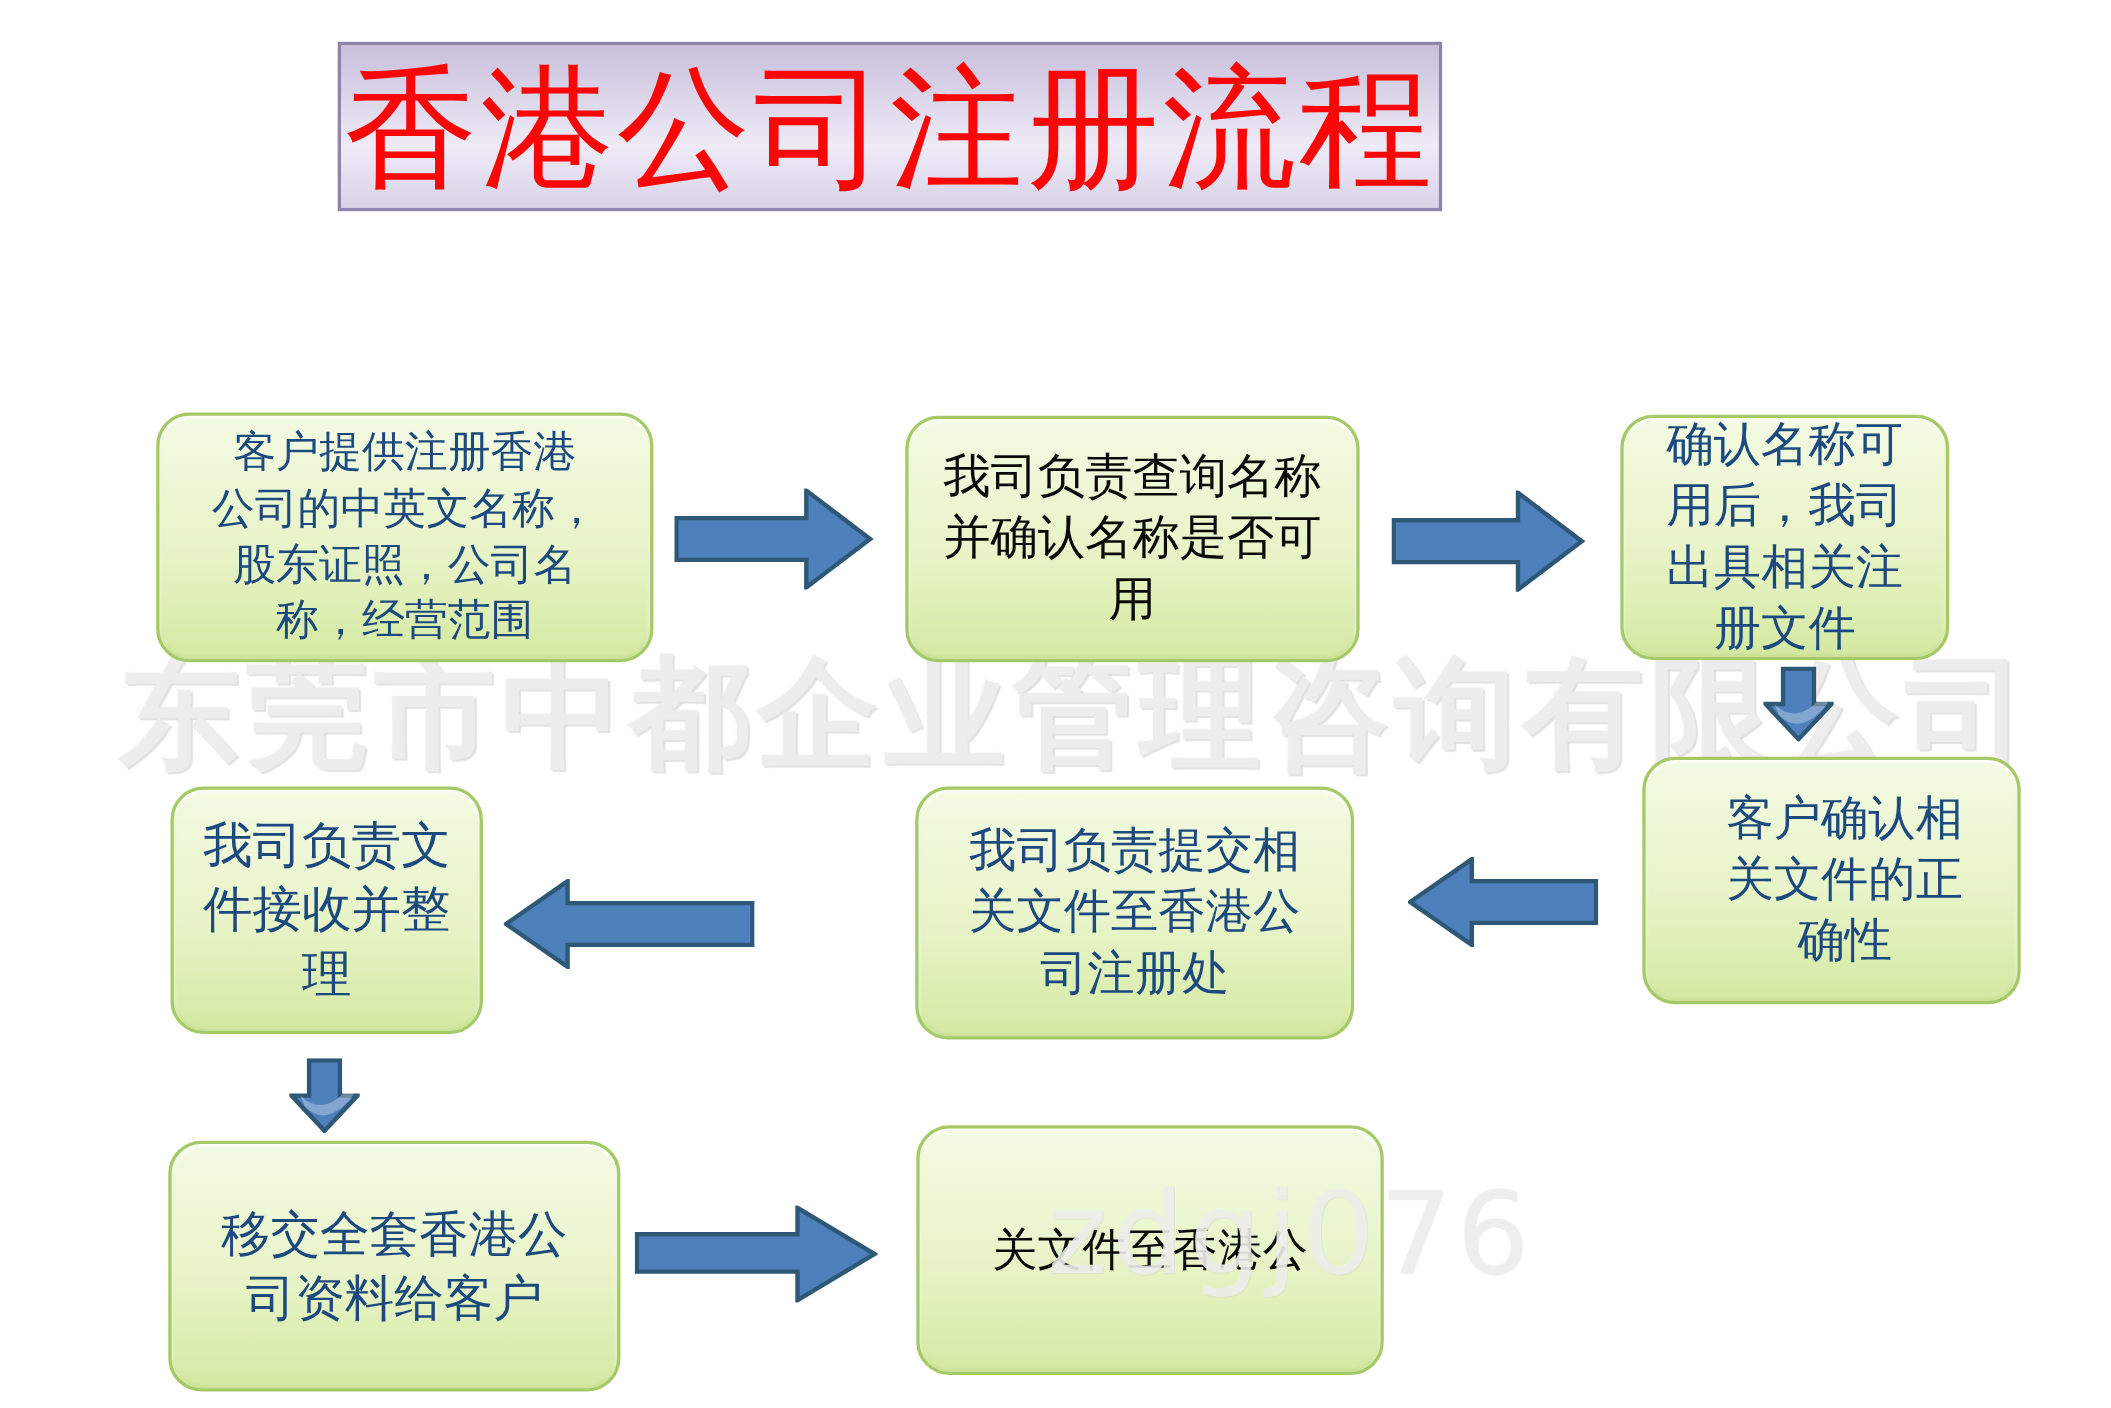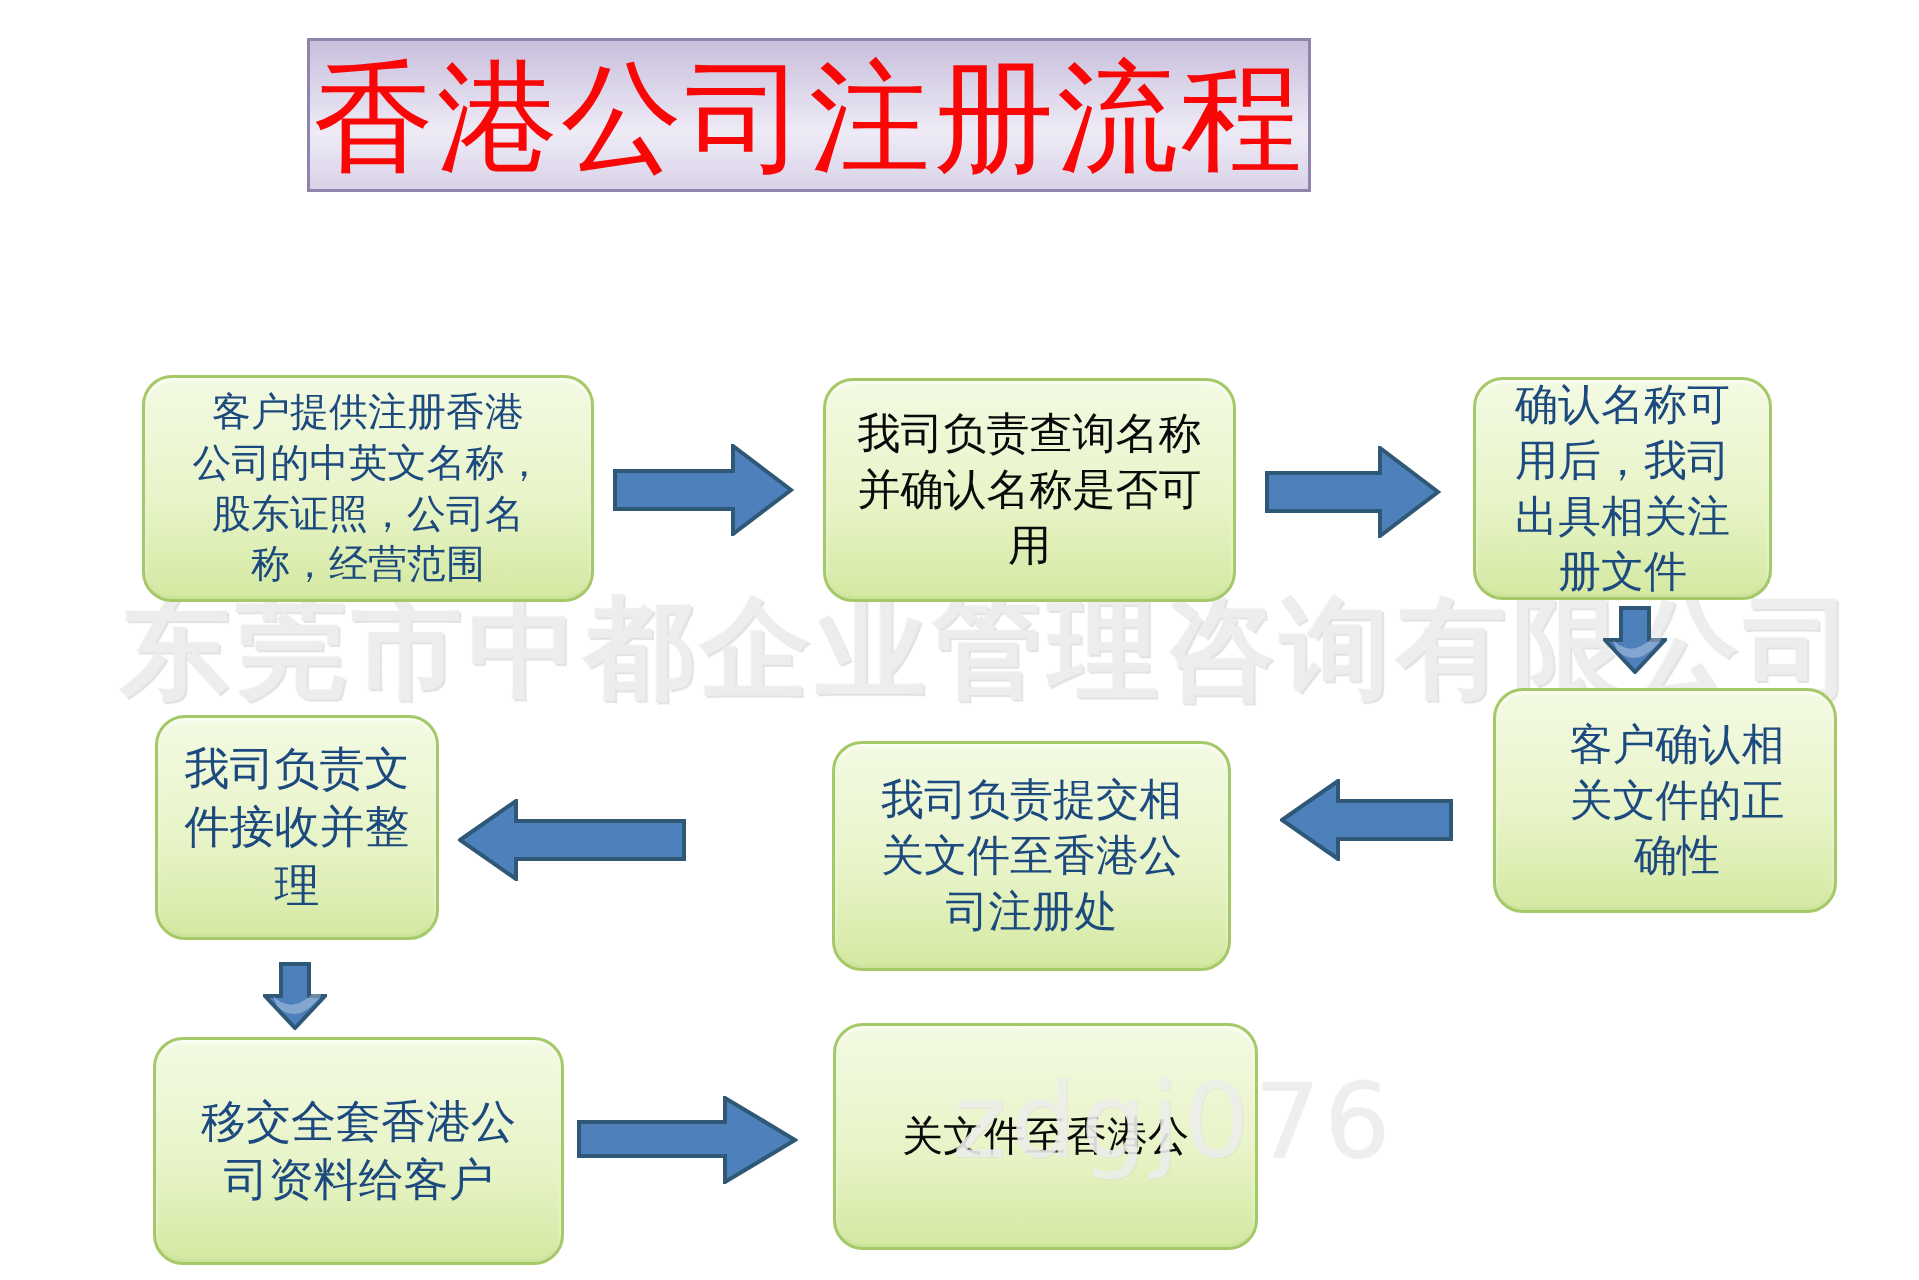--- a/index.html
+++ b/index.html
@@ -32,21 +32,21 @@
     letter-spacing: 3px;
     white-space: nowrap;
     line-height: 1;
     transform: translateY(-2px);
     margin-top: 10px;
   }
 
   
   .watermark-company {
     position: absolute;
-    left: 120px; top: 575px;
+    left: 108px; top: 575px;
     font-family: Liberation Serif, serif;
     font-weight: bold;
     font-size: 110px;
     letter-spacing: 6px;
     white-space: nowrap;
     color: var(--watermark-gray);
     text-shadow: 2px 2px 1px #e2e2e2, -1px -1px 0 #fafafa;
     z-index: 0;
   }
   .watermark-code {
@@ -81,21 +81,21 @@
     white-space: pre-line;
     line-height: 1.3;
   }
   .text-blue  { color: var(--text-blue); }
   .text-black { color: var(--text-black); }
 
   #box1 { left: 142px;  top: 375px;  width: 452px; height: 227px; font-size: 39px; }
   #box2 { left: 823px;  top: 378px;  width: 413px; height: 224px; font-size: 43px; }
   #box3 { left: 1473px; top: 377px;  width: 299px; height: 223px; font-size: 43px; }
   #box4 { left: 1493px; top: 688px;  width: 344px; height: 225px; font-size: 43px; padding-left: 24px; }
-  #box5 { left: 832px;  top: 715px;  width: 399px; height: 230px; font-size: 43px; margin-top: 26px; }
+  #box5 { left: 832px;  top: 715px;  width: 399px; height: 230px; font-size: 43px; }
   #box6 { left: 155px;  top: 715px;  width: 284px; height: 225px; font-size: 45px; }
   #box7 { left: 153px;  top: 1037px; width: 411px; height: 228px; font-size: 45px; }
   #box8 { left: 833px;  top: 1023px; width: 425px; height: 227px; font-size: 41px; }
 
   
   .arrow { position: absolute; z-index: 2; }
   .arrow svg { display: block; }
   .arrow polygon {
     fill: var(--arrow-fill);
     stroke: var(--arrow-border);

